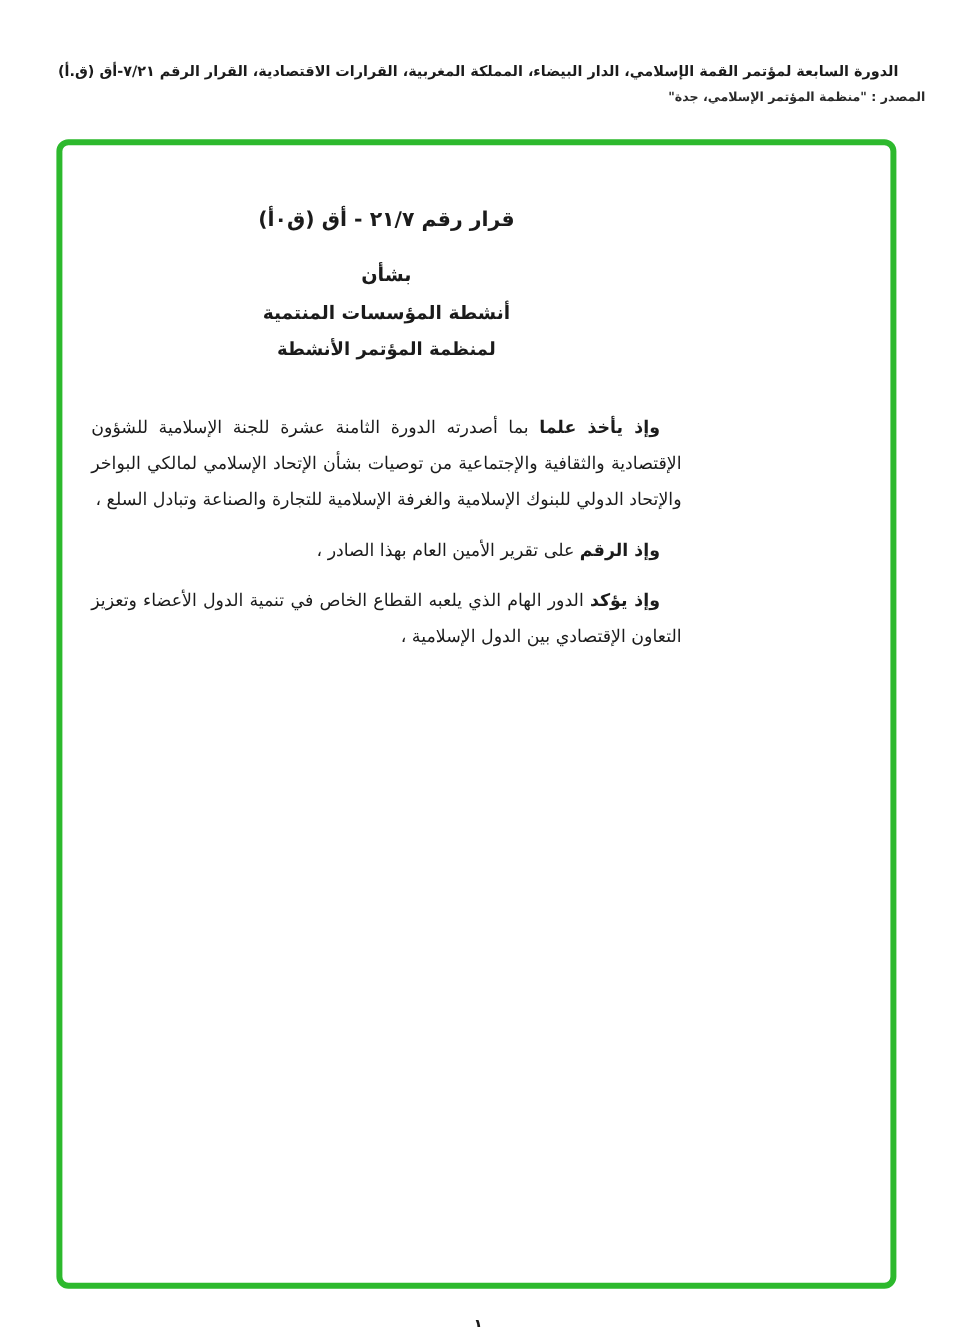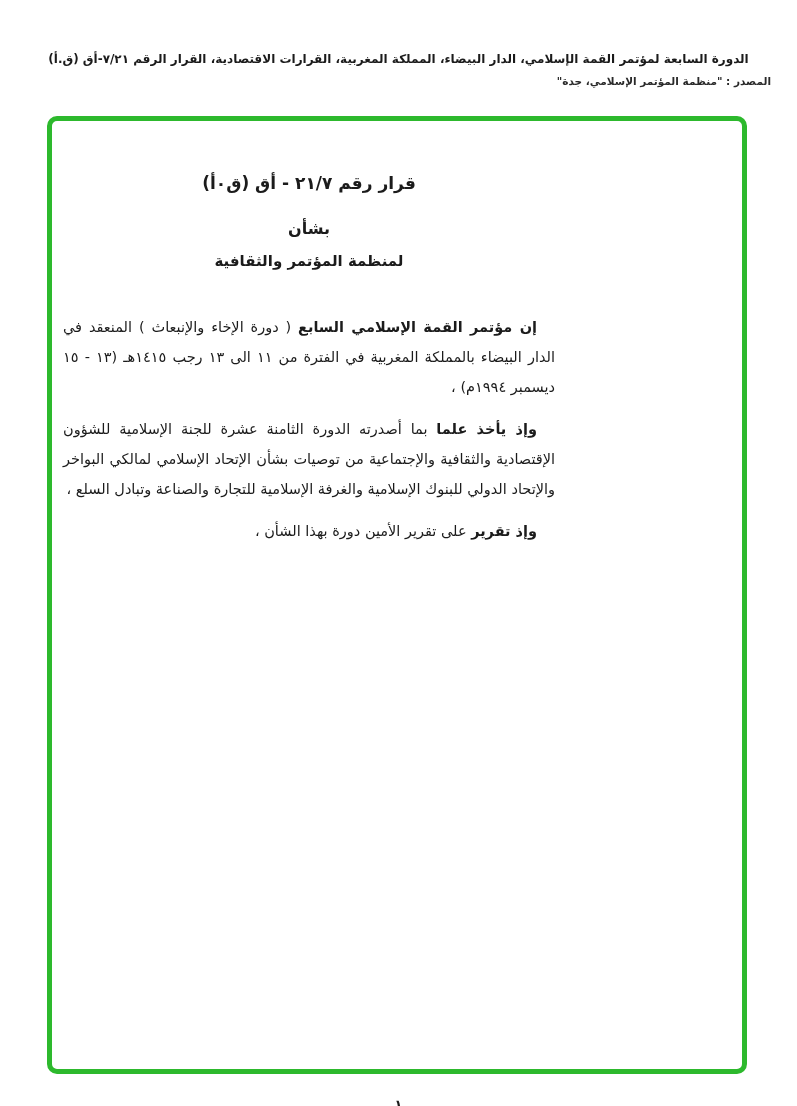--- a/index.html
+++ b/index.html
@@ -49,21 +49,21 @@
     width: 700px;
     height: 958px;
     border: 5px solid #2db92d;
     border-radius: 10px;
     box-sizing: border-box;
     background: #ffffff;
   }
   .scan {
     position: absolute;
     top: 93px;
-    left: 35px;
+    left: 48px;
     width: 548px;
     height: 948px;
     box-sizing: border-box;
     padding: 52px 28px 20px 28px;
     direction: rtl;
   }
   .title-block { text-align: center; }
   .doc-title {
     font-size: 17px;
     font-weight: bold;
@@ -112,31 +112,32 @@
 
   <div class="hdr1">الدورة السابعة لمؤتمر القمة الإسلامي، الدار البيضاء، المملكة المغربية، القرارات الاقتصادية، القرار الرقم ٧/٢١-أق (ق.أ)</div>
   <div class="hdr2">المصدر : "منظمة المؤتمر الإسلامي، جدة"</div>
 
   <div class="frame"></div>
 
   <div class="scan">
     <div class="title-block">
       <div class="doc-title">قرار رقم ٢١/٧ - أق (ق٠أ)</div>
       <div class="doc-sub1">بشأن</div>
-      <div class="doc-sub3">لمنظمة المؤتمر والثقافية</div>
+      <div class="doc-sub2">أنشطة المؤسسات المنتمية</div>
+      <div class="doc-sub3">لمنظمة المؤتمر الأنشطة</div>
     </div>
 
     <div class="body-text">
       <div class="para">
-        <span class="lead">إن مؤتمر القمة الإسلامي السابع</span><span> ( دورة الإخاء والإنبعاث ) المنعقد في الدار البيضاء بالمملكة المغربية في الفترة من ١١ الى ١٣ رجب ١٤١٥هـ (١٣ - ١٥ ديسمبر ١٩٩٤م) ،</span>
-      </div>
-      <div class="para">
         <span class="lead">وإذ يأخذ علما</span><span> بما أصدرته الدورة الثامنة عشرة للجنة الإسلامية للشؤون الإقتصادية والثقافية والإجتماعية من توصيات بشأن الإتحاد الإسلامي لمالكي البواخر والإتحاد الدولي للبنوك الإسلامية والغرفة الإسلامية للتجارة والصناعة وتبادل السلع ،</span>
       </div>
       <div class="para">
-        <span class="lead">وإذ تقرير</span><span> على تقرير الأمين دورة بهذا الشأن ،</span>
+        <span class="lead">وإذ الرقم</span><span> على تقرير الأمين العام بهذا الصادر ،</span>
+      </div>
+      <div class="para">
+        <span class="lead">وإذ يؤكد</span><span> الدور الهام الذي يلعبه القطاع الخاص في تنمية الدول الأعضاء وتعزيز التعاون الإقتصادي بين الدول الإسلامية ،</span>
       </div>
     </div>
   </div>
 
   <div class="pageno">١</div>
 
 </div>
 
 </body></html>

